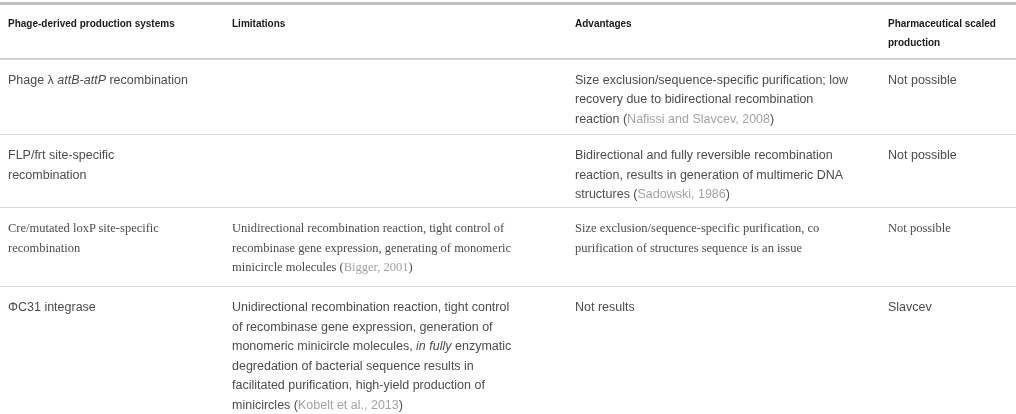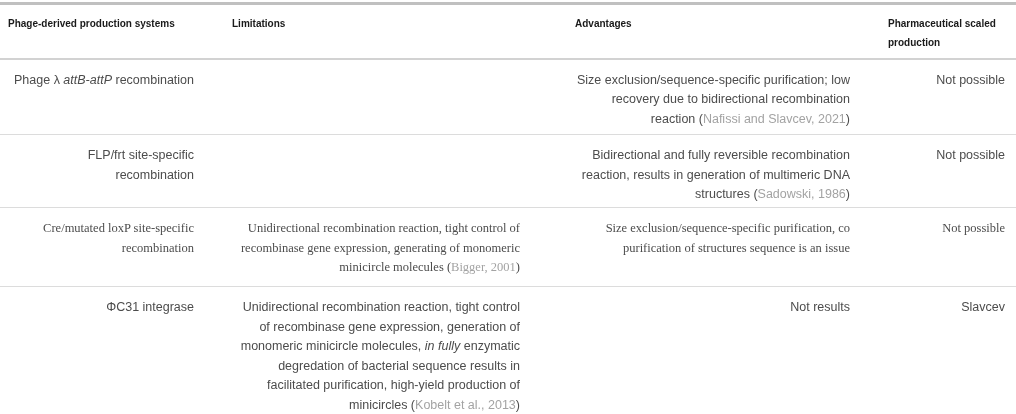--- a/index.html
+++ b/index.html
@@ -15,29 +15,29 @@
   }
   col.c0{width:232px} col.c1{width:343px} col.c2{width:313px} col.c3{width:128px}
   thead tr { height:55px; }
   th {
     text-align:left; vertical-align:top; font-weight:bold;
     font-size:10px; line-height:19px; color:var(--header-text,#1a1a1a);
     padding:9px 30px 0 0;
     border-bottom:2px solid var(--rule-header,#d2d2d2);
   }
   td {
-    text-align:right; vertical-align:top;
+    text-align:left; vertical-align:top;
     font-size:12.5px; line-height:19.5px; color:var(--body-text,#4c4c4c);
     padding:11px 30px 0 0;
     border-top:1px solid var(--rule-row,#dcdcdc);
   }
   th:nth-child(1), td:nth-child(1) { padding-left:8px; padding-right:38px; }
   th:nth-child(2), td:nth-child(2) { padding-right:55px; }
   th:nth-child(3), td:nth-child(3) { padding-right:38px; }
-  th:nth-child(4), td:nth-child(4) { padding-right:11px; }
+  th:nth-child(4), td:nth-child(4) { padding-right:4px; }
   tbody tr.r0 { height:76px; }
   tbody tr.r1 { height:73px;border-radius:17px; }
   tbody tr.r2 { height:79px;font-family:Liberation Serif, serif; }
   em { font-style:italic; }
   .cite { color:var(--citation,#a3a3a3); text-decoration:none; cursor:pointer; }
 </style>
 </head>
 <body>
 
 <div class="figure">
@@ -53,21 +53,21 @@
           <th>Phage-derived production systems</th>
           <th>Limitations</th>
           <th>Advantages</th>
           <th>Pharmaceutical scaled production</th>
         </tr>
     </thead>
     <tbody>
         <tr class="r0">
           <td><span>Phage λ </span><em>attB-attP</em><span> recombination</span></td>
           <td></td>
-          <td><span>Size exclusion/sequence-specific purification; low recovery due to bidirectional recombination reaction (</span><span class="cite">Nafissi and Slavcev, 2021</span><span>)</span></td>
+          <td><span>Size exclusion/sequence-specific purification; low recovery due to bidirectional recombination reaction (</span><span class="cite">Nafissi and Slavcev, 2008</span><span>)</span></td>
           <td><span>Not possible</span></td>
         </tr>
         <tr class="r1">
           <td><span>FLP/frt site-specific recombination</span></td>
           <td></td>
           <td><span>Bidirectional and fully reversible recombination reaction, results in generation of multimeric DNA structures (</span><span class="cite">Sadowski, 1986</span><span>)</span></td>
           <td><span>Not possible</span></td>
         </tr>
         <tr class="r2">
           <td><span>Cre/mutated loxP site-specific recombination</span></td>

